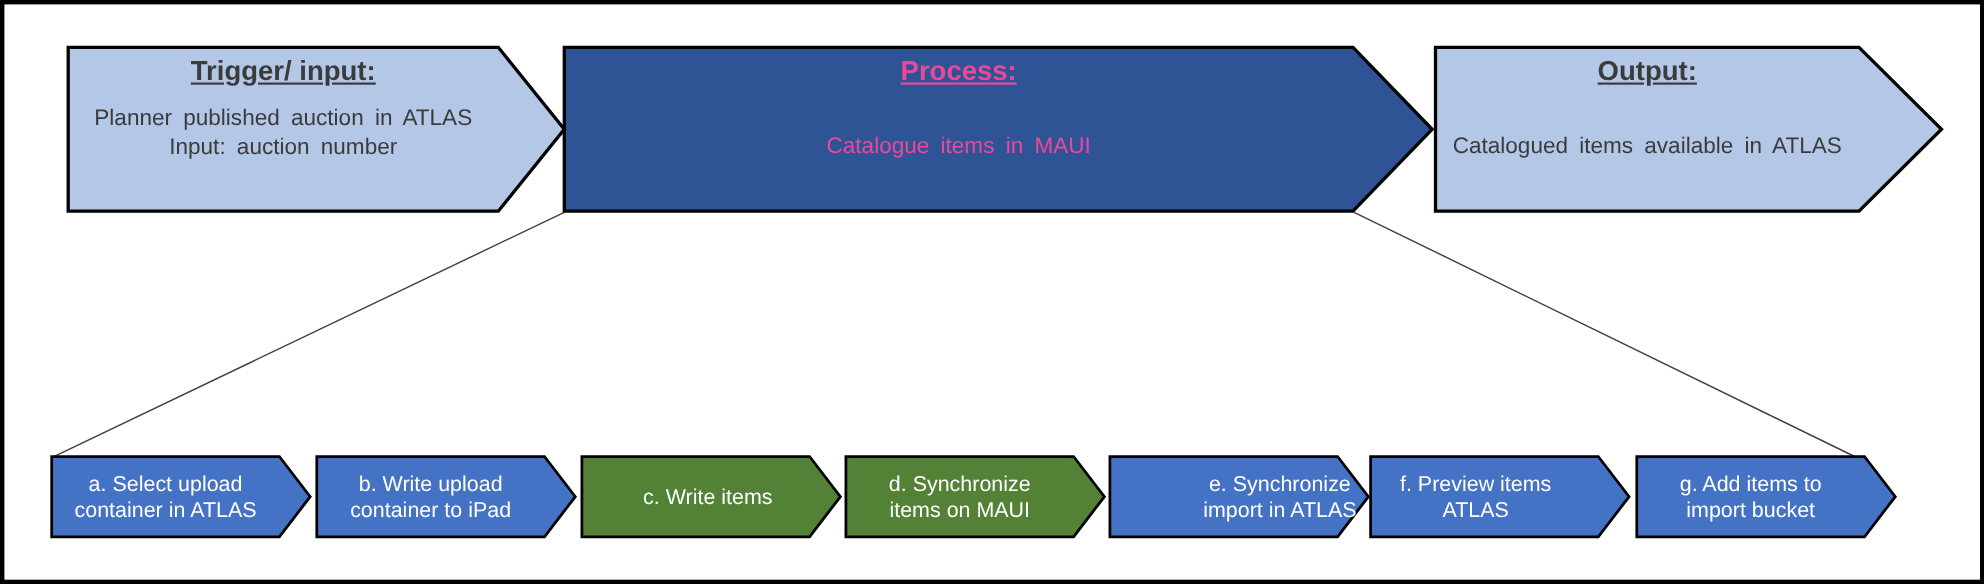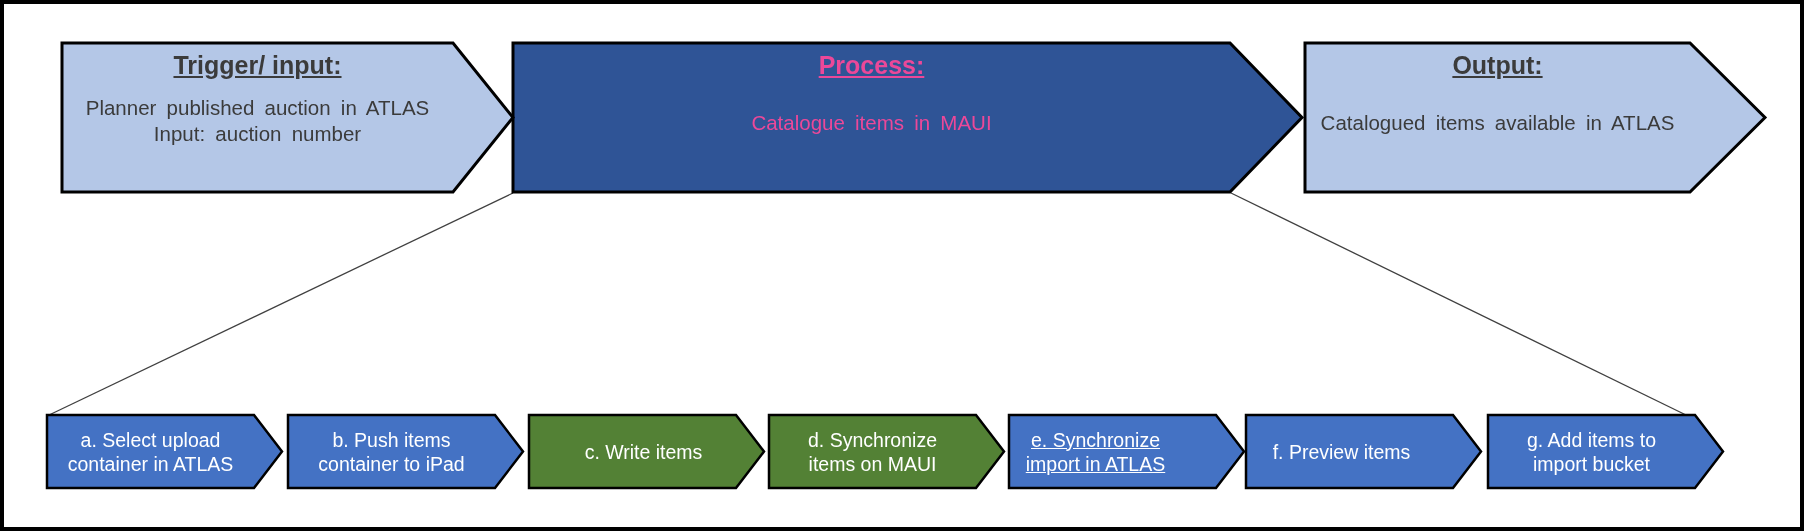--- a/index.html
+++ b/index.html
@@ -3,21 +3,21 @@
 <meta charset="utf-8">
 <style>
   html,body{margin:0;padding:0;background:#fff;font-family:"Liberation Sans",sans-serif;}
   .canvas{position:relative;width:1804px;height:531px;background:#fff;overflow:hidden;}
   .frame{position:absolute;inset:0;border:4px solid #000;pointer-events:none;}
   svg.layer{position:absolute;left:0;top:0;}
   .txt{position:absolute;text-align:center;box-sizing:border-box;}
   .top-txt{top:43px;height:149px;padding-top:9px;}
   .top-title{font-size:25px;font-weight:bold;text-decoration:underline;line-height:27px;}
   .top-body{margin-top:16px;font-size:20.5px;line-height:26px;word-spacing:4.5px;}
-  .top-body.single{margin-top:31px;}
+  .top-body.single{margin-top:41px;}
   .dark-text{color:#3b3b3b;}
   .light-text{color:#ec4899;}
   .step-txt{top:415px;height:73px;display:flex;flex-direction:column;justify-content:center;
             color:#fff;font-size:19.5px;line-height:24px;font-weight:400;}
   .step-txt span{display:block;}
 </style>
 </head>
 <body>
 
 <div class="canvas">
@@ -56,37 +56,38 @@
   <div class="txt top-txt dark-text" style="left:1305px;width:385px;">
     <div class="top-title">Output:</div>
     <div class="top-body single">Catalogued items available in ATLAS</div>
   </div>
 
   <div class="txt step-txt" style="left:47px;width:207px;">
     <span>a. Select upload</span>
     <span>container in ATLAS</span>
   </div>
   <div class="txt step-txt" style="left:288px;width:207px;">
-    <span>b. Push items</span>
+    <span>b. Write upload</span>
     <span>container to iPad</span>
   </div>
   <div class="txt step-txt" style="left:528px;width:207px;padding-left:24px;">
     <span>c. Write items</span>
     <span></span>
   </div>
   <div class="txt step-txt" style="left:769px;width:207px;">
     <span>d. Synchronize</span>
     <span>items on MAUI</span>
   </div>
-  <div class="txt step-txt" style="left:992px;width:207px;text-decoration:underline;">
+  <div class="txt step-txt" style="left:1060px;width:207px;">
     <span>e. Synchronize</span>
     <span>import in ATLAS</span>
   </div>
   <div class="txt step-txt" style="left:1238px;width:207px;">
     <span>f. Preview items</span>
+    <span>ATLAS</span>
   </div>
   <div class="txt step-txt" style="left:1488px;width:207px;">
     <span>g. Add items to</span>
     <span>import bucket</span>
   </div>
 
   <div class="frame"></div>
 </div>
 
 </body></html>

